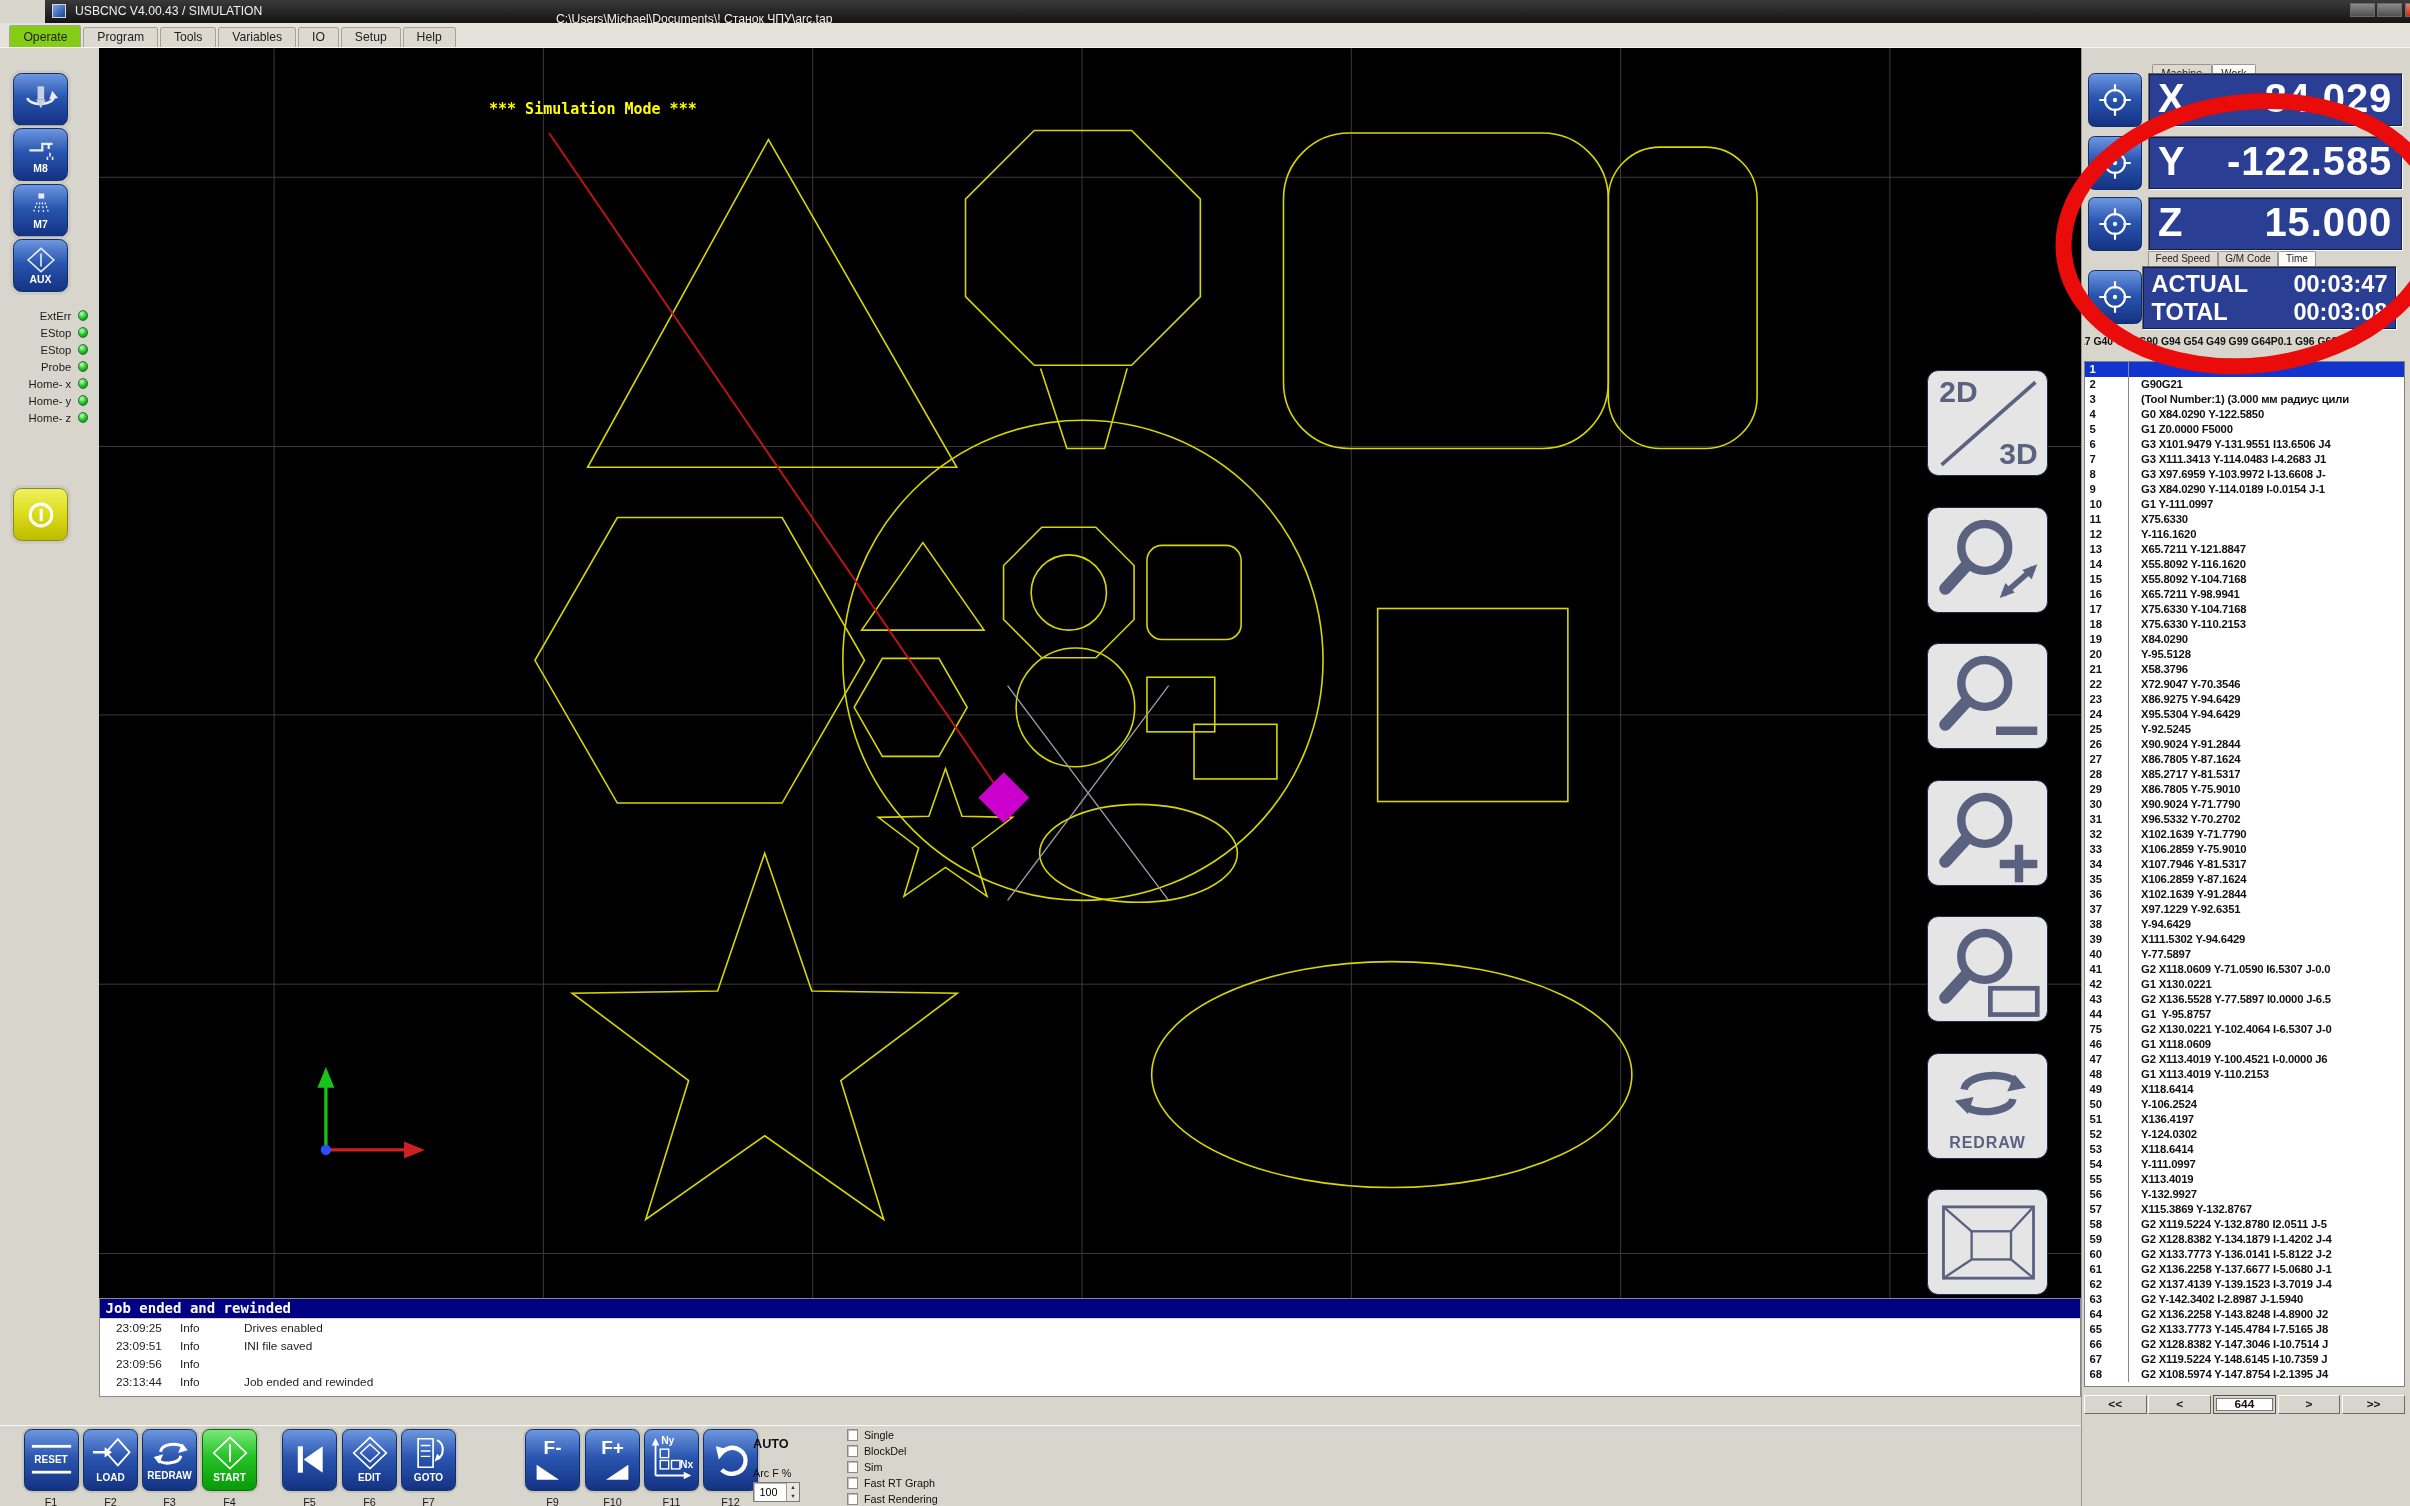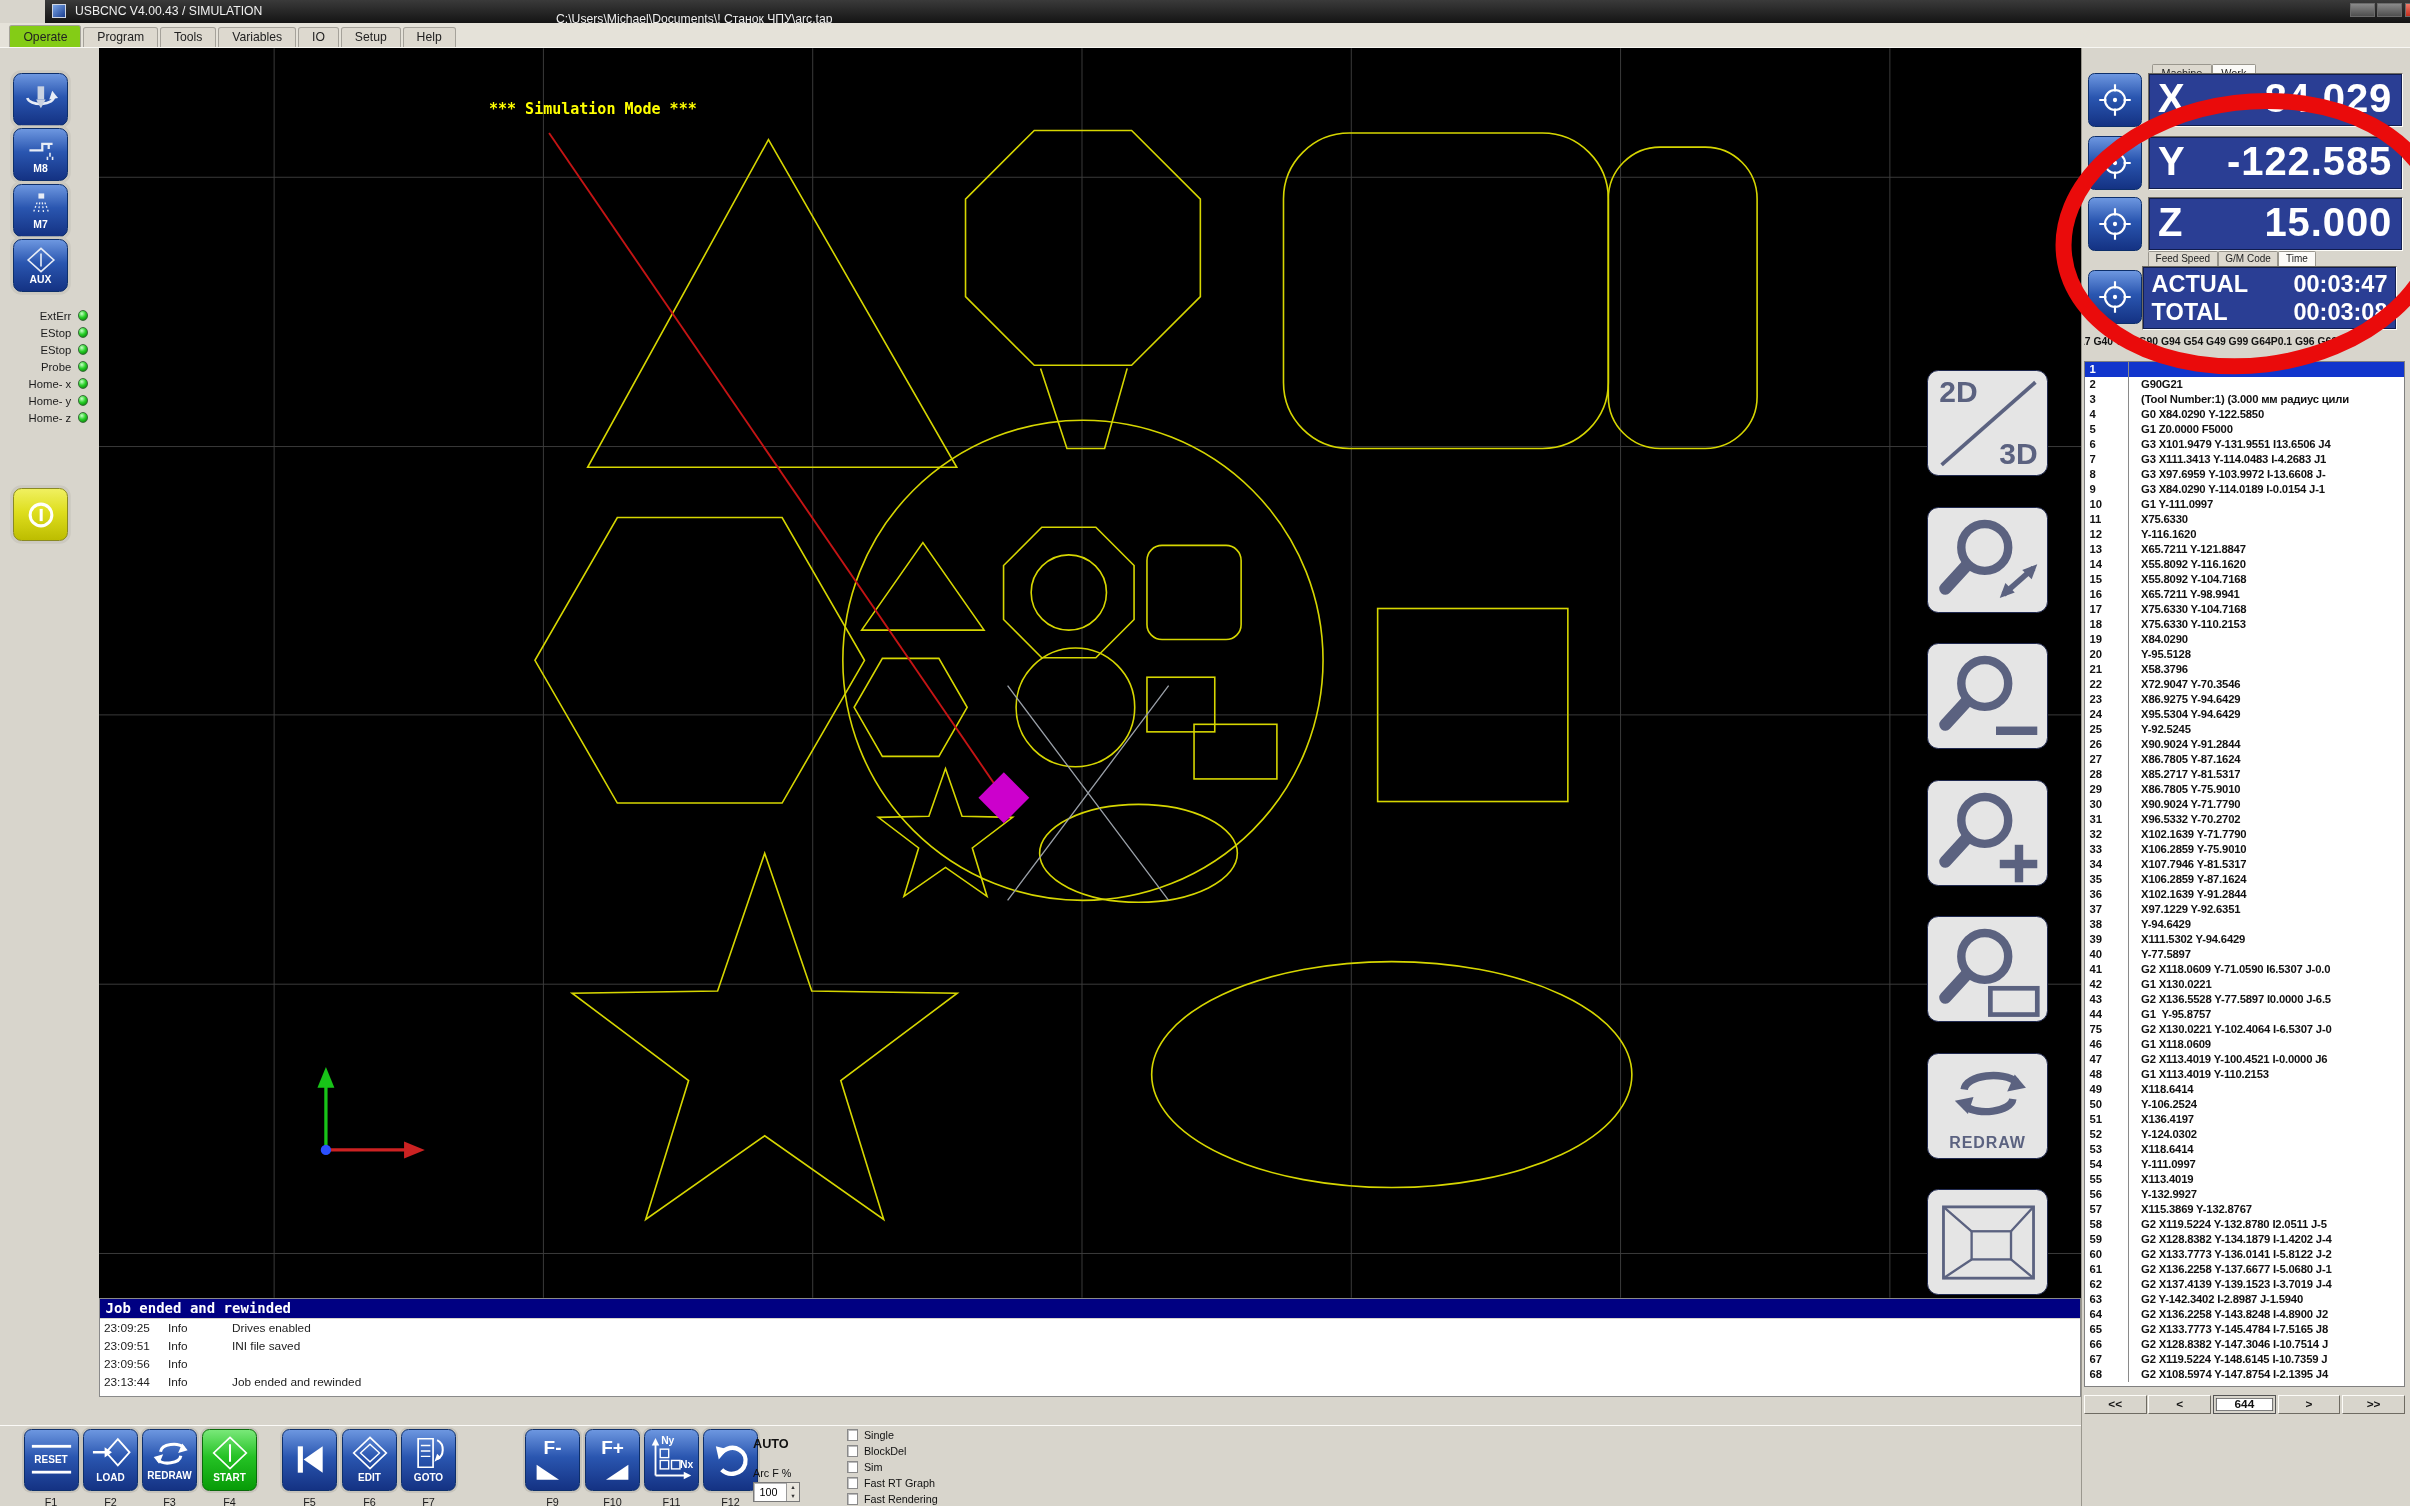--- a/index.html
+++ b/index.html
@@ -61,21 +61,21 @@
   .vredraw .rtxt { position:absolute; left:0; right:0; bottom:5.6px; text-align:center;
     font-size:16px; font-weight:bold; letter-spacing:0.9px; }
 
   
   .logpanel { position:absolute; left:99px; top:1298px; width:1982px; height:99px;
     background:#fff; border:0.9px solid #8a8a8a; }
   .loghead { height:20px; background:#000082; color:#fff;
     font-family:"DejaVu Sans Mono", monospace; font-weight:bold; font-size:14px;
     line-height:19px; padding-left:5.6px; border-bottom:1.9px solid #d8d5cc; }
   .logrow { display:flex; height:18px; align-items:center; font-size:11.8px; color:#222; }
-  .logrow .lt { width:68px; padding-left:4px; flex:none; }
+  .logrow .lt { width:80px; padding-left:16px; flex:none; }
   .logrow .ll { width:64px; flex:none; }
   .logrow .lm { flex:1; }
 
   
   .btoolbar { position:absolute; left:0; top:1425px; width:2411px; height:82px;
     background:#d8d5cc; border-top:0.9px solid #fbfaf7; }
   .fslot { position:absolute; top:2.8px; width:55px; text-align:center; }
   .fbtn { width:55px; height:62px; border-radius:7.5px;
     background:linear-gradient(180deg,#6d97e0 0%,#2a56b0 45%,#143283 100%);
     border:0.9px solid #0d2f6b; box-shadow:0 0 0 1.9px #c6c3ba;

